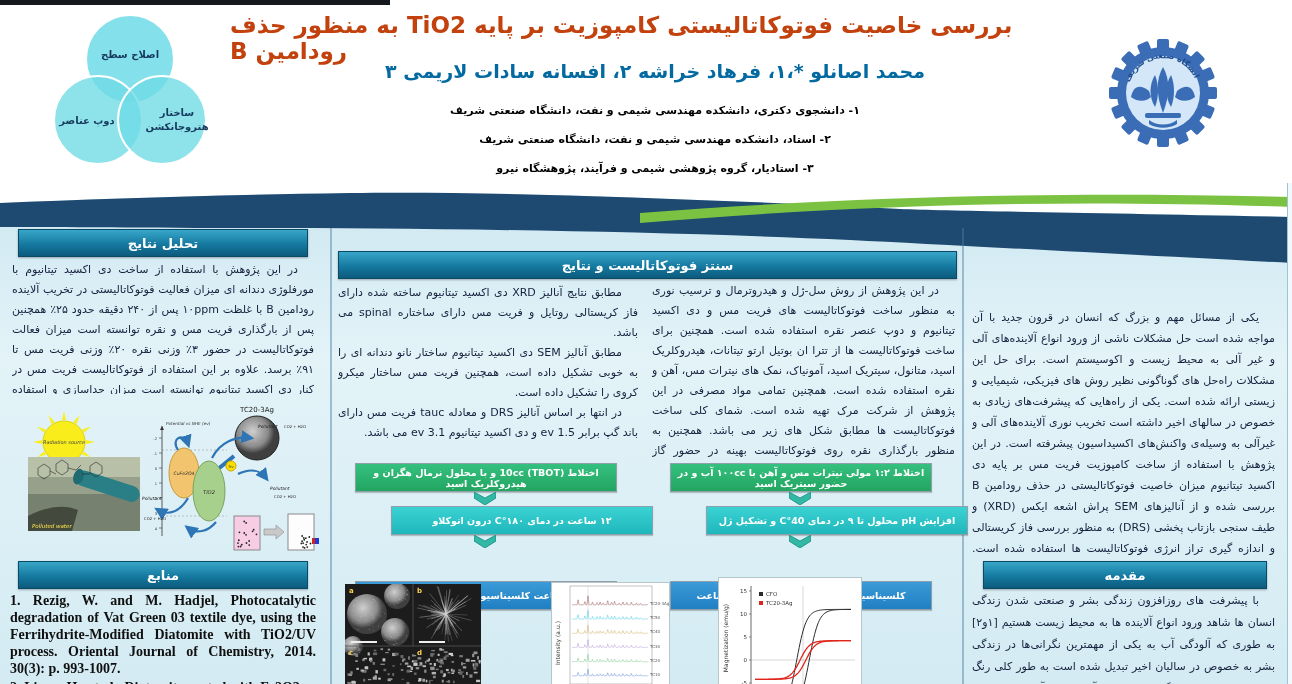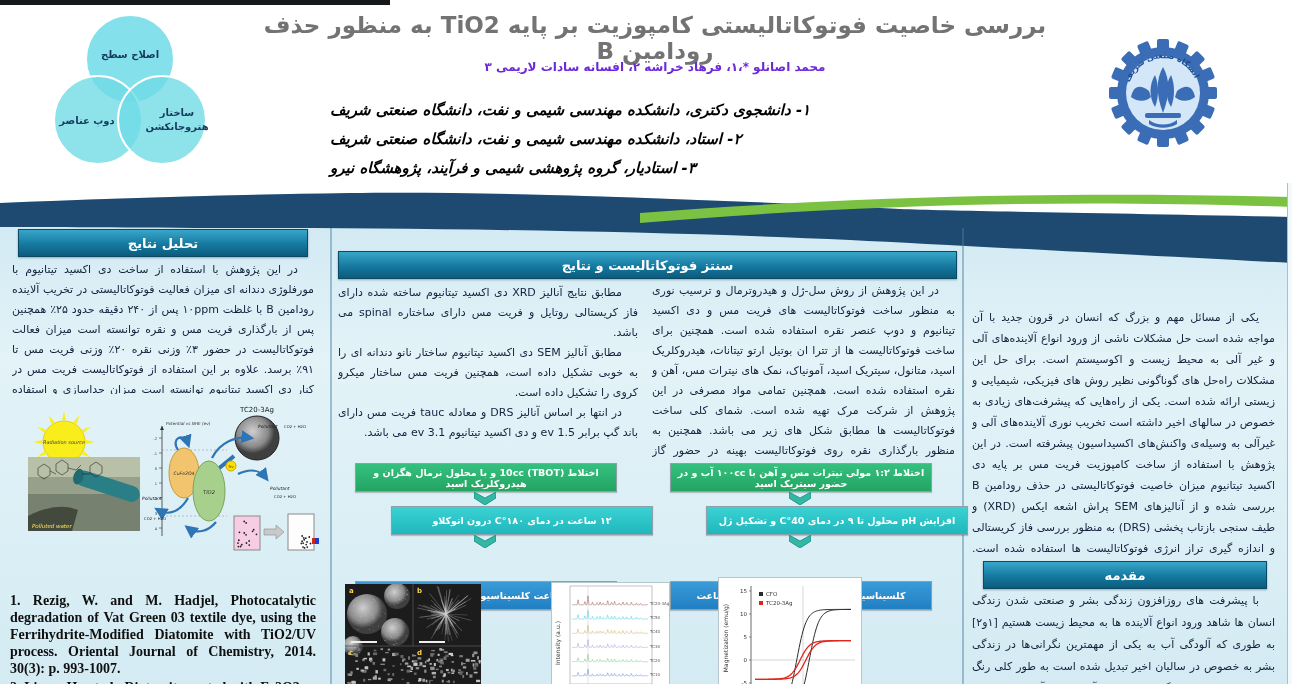--- a/index.html
+++ b/index.html
@@ -10,26 +10,26 @@
   .hdr-bar{position:absolute;height:26px;display:flex;align-items:center;justify-content:center;
            color:#fff;font-weight:bold;font-size:13px;direction:rtl;
            background:linear-gradient(180deg,#38a6c9 0%,#1579a0 55%,#0c5b7d 100%);
            border:1px solid #0a4a66;box-shadow:0 1px 2px rgba(0,0,0,.3);}
   .body-txt{position:absolute;direction:rtl;text-align:justify;color:#16213e;font-size:11px;
             line-height:20px;overflow:hidden;}
   .body-txt p{margin:0;text-indent:16px;}
   .refs{position:absolute;direction:ltr;text-align:justify;color:#101010;font-size:14px;line-height:17px;
         font-family:"Liberation Serif","DejaVu Serif",serif;overflow:hidden;font-weight:bold;}
   .refs p{margin:0 0 2px 0;}
-  .title{position:absolute;left:230px;top:12px;width:850px;text-align:center;direction:rtl;
-         font-size:23px;font-weight:bold;color:#737373;}
+  .title{position:absolute;left:230px;top:12px;width:850px;text-align:left;direction:rtl;
+         font-size:23px;font-weight:bold;color:#c2410c;}
   .authors{position:absolute;left:330px;top:60px;width:650px;text-align:center;direction:rtl;
-           font-size:12px;font-weight:bold;color:#6d28d9;}
-  .affils{position:absolute;left:330px;top:96px;width:650px;text-align:left;direction:rtl;
-          font-size:15px;font-weight:bold;color:#000;line-height:29px;font-style:italic;}
+           font-size:19px;font-weight:bold;color:#0369a1;}
+  .affils{position:absolute;left:330px;top:96px;width:650px;text-align:center;direction:rtl;
+          font-size:11px;font-weight:bold;color:#000;line-height:29px;}
   .content-bg{position:absolute;left:0;top:183px;width:1292px;height:501px;
               background:linear-gradient(180deg,#cde7f1 0%,#e3f3f8 35%,#d4ebf3 100%);}
   .vdiv{position:absolute;top:228px;width:2px;height:456px;background:rgba(70,125,160,.45);}
   .right-strip{position:absolute;left:1287px;top:183px;width:5px;height:501px;background:#f2f9fc;
                border-left:1px solid #9fc3d4;}
   .top-artifact{position:absolute;left:0;top:0;width:390px;height:5px;background:#15181c;}
   .flow-box{position:absolute;width:260px;height:27px;display:flex;align-items:center;justify-content:center;
             color:#fff;font-size:9.5px;font-weight:bold;direction:rtl;text-align:center;
             border:1px solid #8fa0aa;box-shadow:0 1px 1px rgba(0,0,0,.2);}
   .fb-1{background:linear-gradient(180deg,#35c07f,#23a561);}
@@ -254,20 +254,21 @@
           <circle cx="290.0986397769302" cy="143.20751043688506" r="0.9" fill="#222"></circle>
           <circle cx="290.1427717767656" cy="138.0245364094153" r="0.9" fill="#222"></circle>
         </g>
       <g>
           <rect x="300" y="140" width="6" height="6" fill="#d2251b"></rect>
           <rect x="303" y="140" width="4" height="6" fill="#1b3bd2"></rect>
         </g>
     </g>
   </svg>
 
+  <div class="hdr-bar" style="left:18px;top:561px;width:288px">منابع</div>
   <div class="refs" style="left:10px;top:592px;width:306px;height:92px">
     <p>1. Rezig, W. and M. Hadjel, Photocatalytic degradation of Vat Green 03 textile dye, using the Ferrihydrite-Modified Diatomite with TiO2/UV process. Oriental Journal of Chemistry, 2014. 30(3): p. 993-1007.</p>
     <p>2. Liang, H., et al., Diatomite coated with Fe2O3 as an efficient heterogeneous catalyst for degradation of organic pollutant. Journal of</p>
   </div>
 
   <div class="hdr-bar" style="left:338px;top:251px;width:617px">سنتز فوتوکاتالیست و نتایج</div>
 
   <div class="body-txt" style="left:338px;top:283px;width:300px;height:175px">
     <p>مطابق نتایج آنالیز XRD دی اکسید تیتانیوم ساخته شده دارای فاز کریستالی روتایل و فریت مس دارای ساختاره spinal می باشد.</p>
     <p>مطابق آنالیز SEM دی اکسید تیتانیوم ساختار نانو دندانه ای را به خوبی تشکیل داده است، همچنین فریت مس ساختار میکرو کروی را تشکیل داده است.</p>

